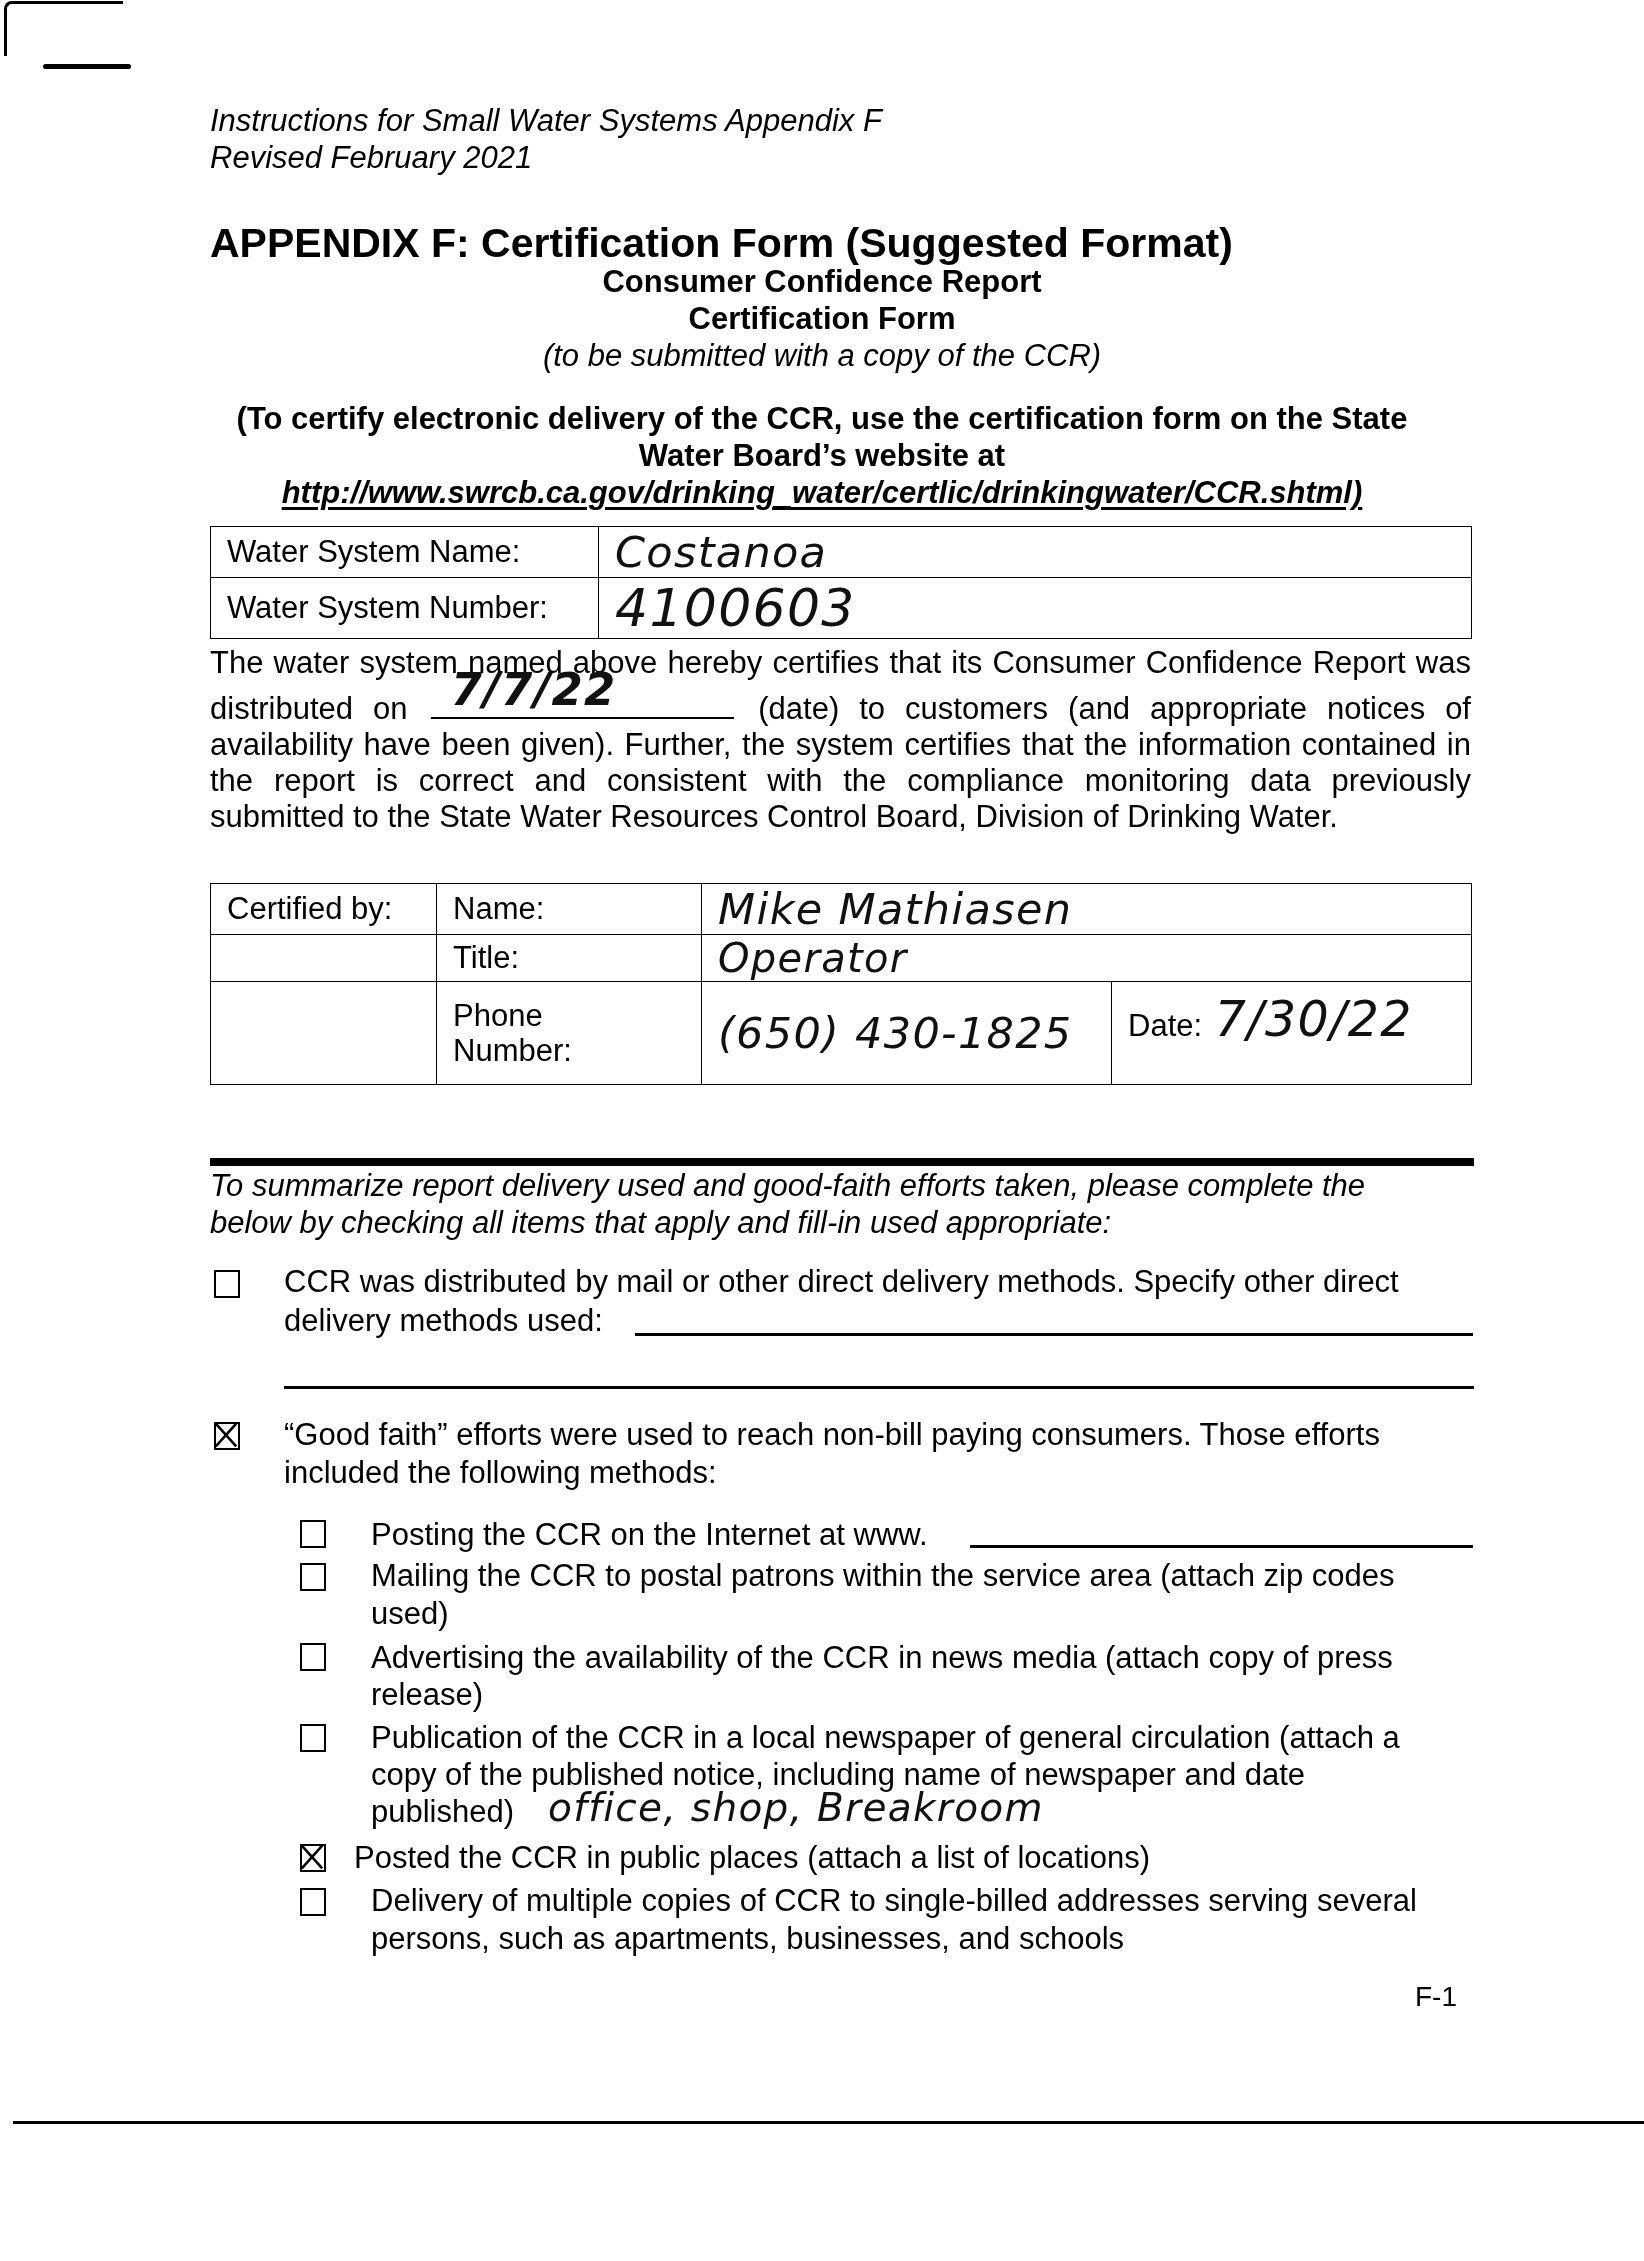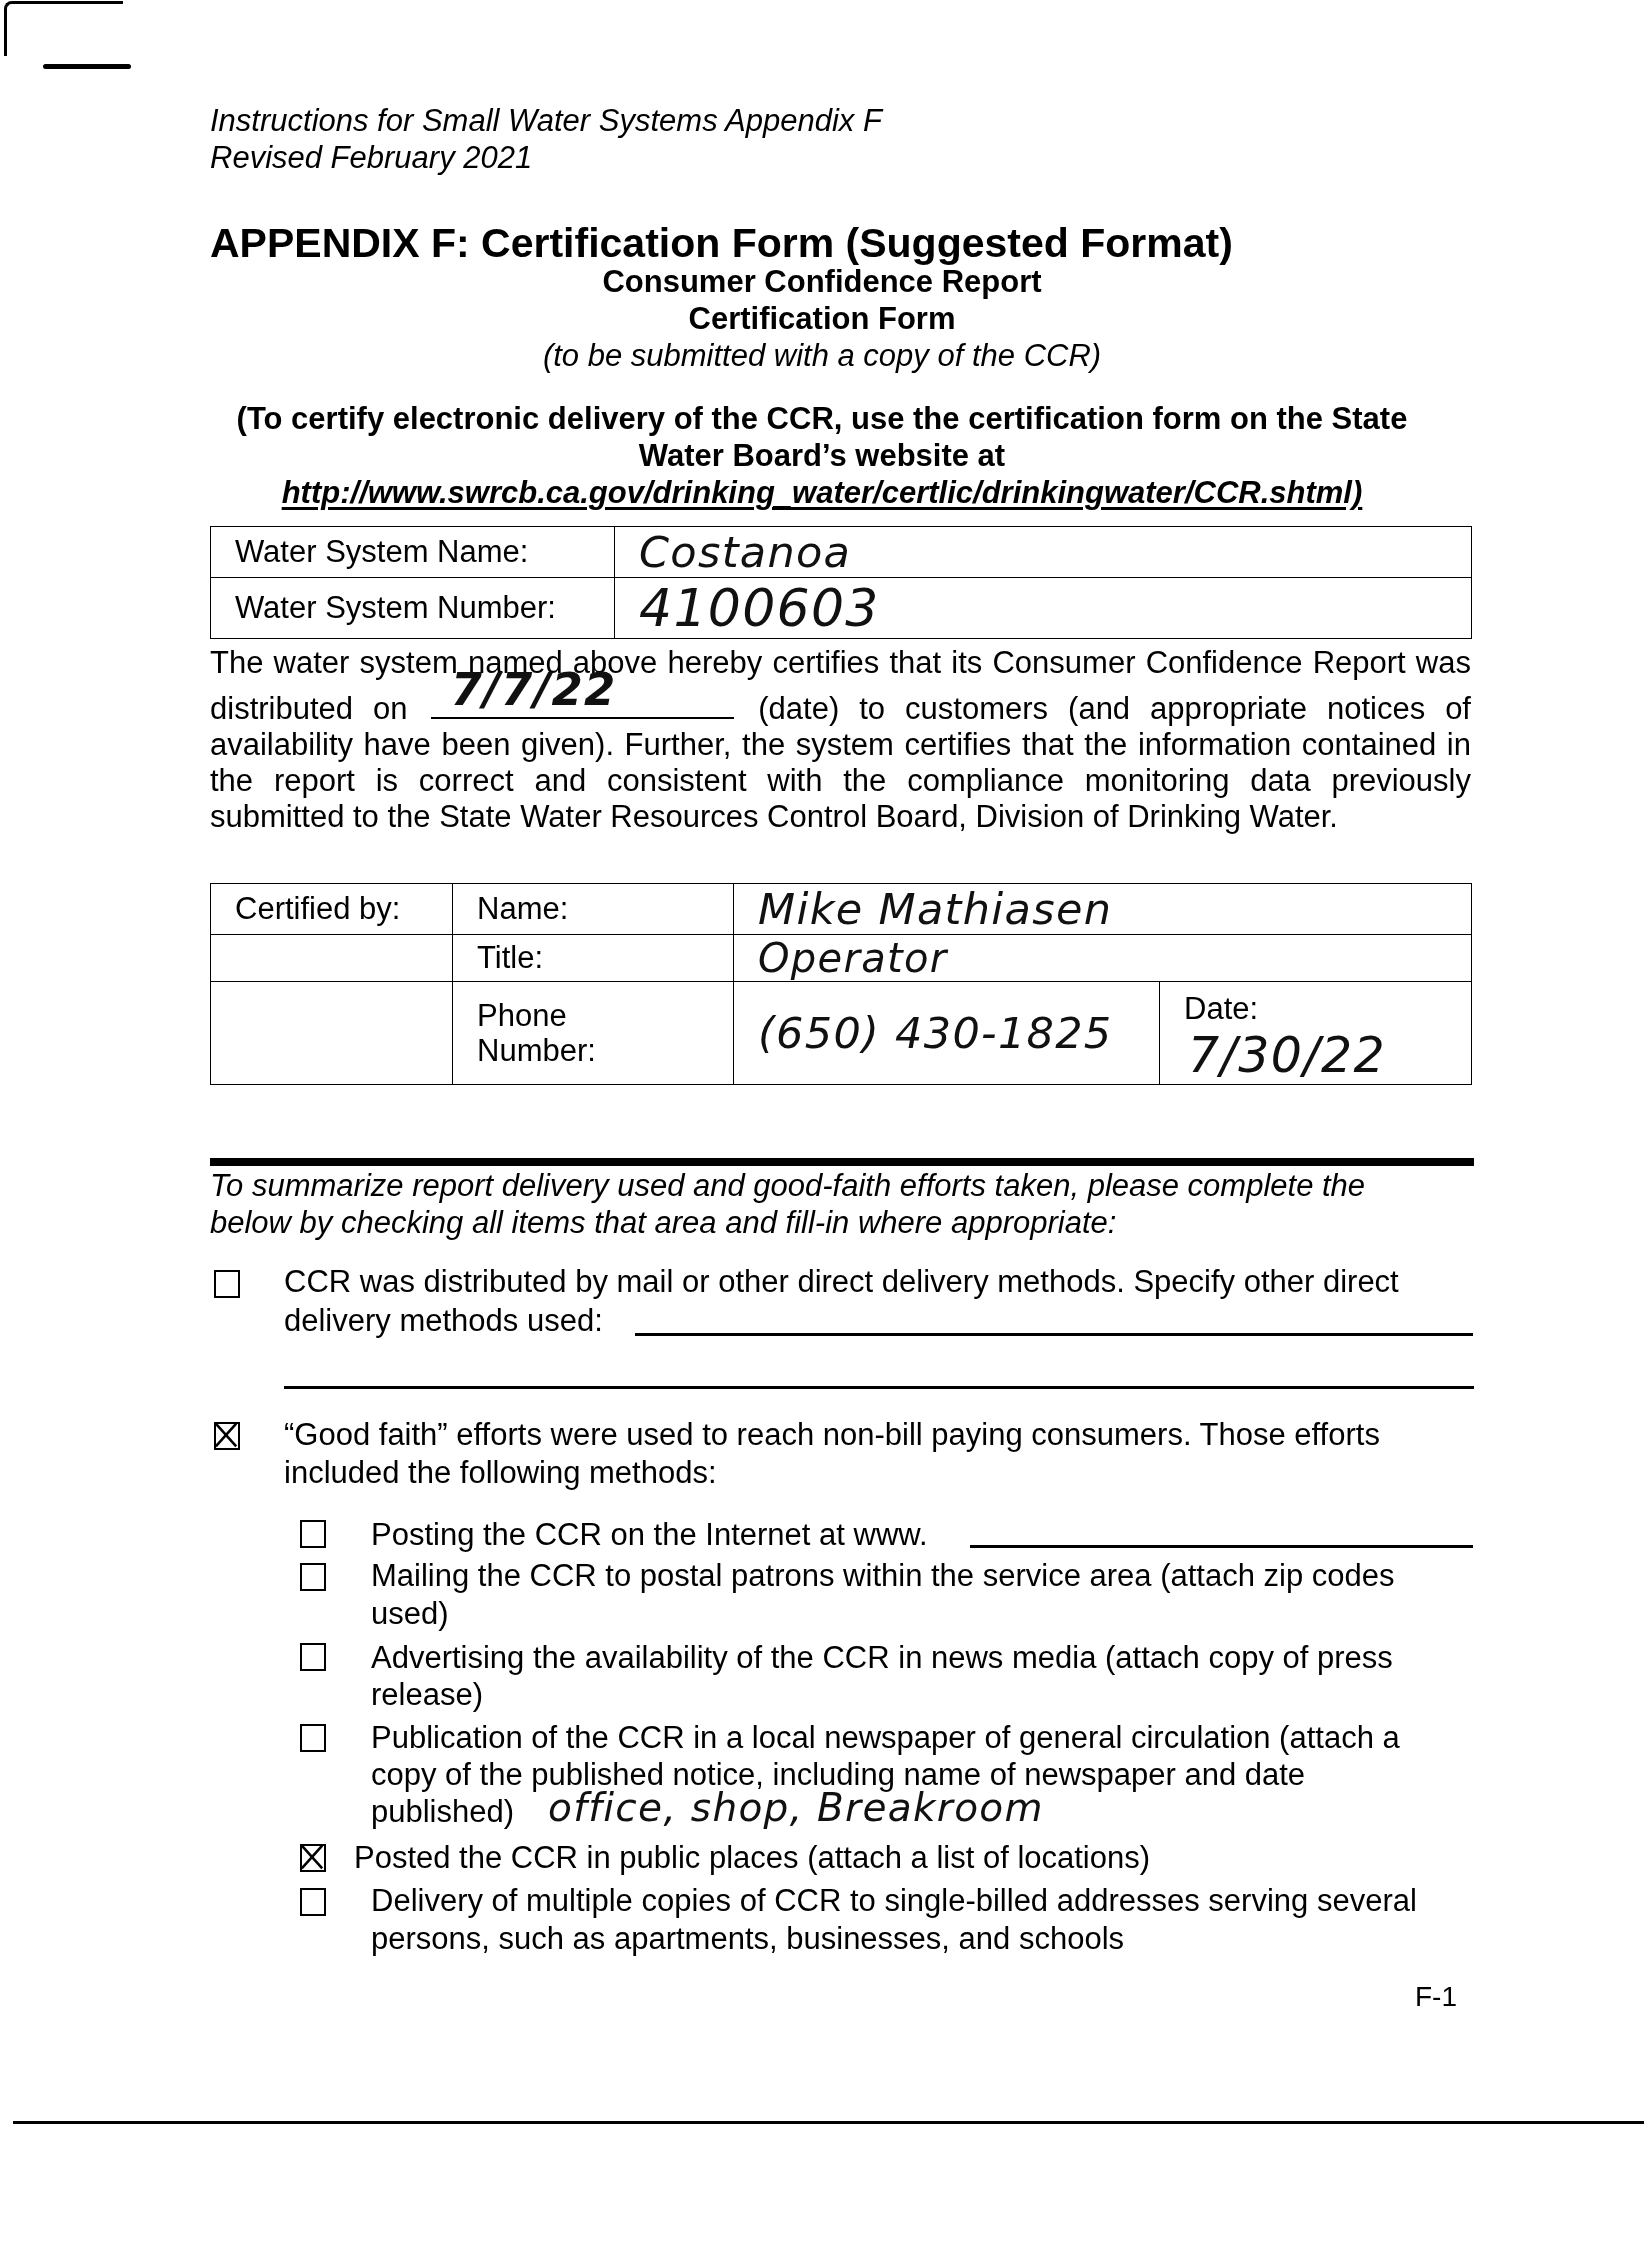--- a/index.html
+++ b/index.html
@@ -12,21 +12,21 @@
   .dash-mark { left: 43px; top: 64px; width: 88px; height: 5.2px; background: #000; border-radius: 2.6px; }
 
   .hdr-line { left: 210px; font-style: italic; font-size: 31px; line-height: 37px; }
   .title { left: 210px; top: 219px; font-weight: bold; font-size: 41px; line-height: 49px; white-space: nowrap; }
   .center { left: 0; width: 1644px; text-align: center; }
   .sub-b { font-weight: bold; font-size: 31px; line-height: 36px; }
   .sub-i { font-style: italic; font-size: 31px; line-height: 36px; }
   .url { font-weight: bold; font-size: 31px; text-decoration: underline; text-decoration-thickness: 3.2px; text-underline-offset: 3.9px; }
 
   table.form { border-collapse: collapse; position: absolute; }
-  table.form td { border: 1.9px solid #000; font-size: 31px; padding: 0 24px; vertical-align: middle; }
+  table.form td { border: 1.9px solid #000; font-size: 31px; padding: 0 16px; vertical-align: middle; }
 
   .para { left: 210px; width: 1261px; font-size: 31px; line-height: 36px; text-align: justify; }
   .blank { display: inline-block; border-bottom: 2.6px solid #000; vertical-align: baseline; position: relative; }
 
   .rule-thick { left: 210px; width: 1264px; height: 7.7px; background: #000; }
   .instr { left: 210px; width: 1264px; font-style: italic; font-size: 31px; line-height: 37px; }
 
   .cb { width: 26px; height: 28px; border: 2.6px solid #000; box-sizing: border-box; position: absolute; background: #fff; }
   .cb svg { position: absolute; left: -2.6px; top: -2.6px; width: 26px; height: 28px; }
   .item { font-size: 31px; line-height: 39px; }
@@ -95,21 +95,21 @@
       <span>Date:</span>
       <span class="hand" style="font-size:49px; margin-left:3.9px;">7/30/22</span>
     </td>
   </tr>
 </tbody>
   </table>
 
 <div class="abs rule-thick" style="top:1158px;"></div>
 
 <div class="abs instr" style="top:1167px;">To summarize report delivery used and good-faith efforts taken, please complete the</div>
-<div class="abs instr" style="top:1204px;">below by checking all items that area and fill-in where appropriate:</div>
+<div class="abs instr" style="top:1204px;">below by checking all items that apply and fill-in used appropriate:</div>
 
 <div class="cb" style="left:214px; top:1270px;"></div>
 <div class="abs item" style="left:284px; top:1262px;">CCR was distributed by mail or other direct delivery methods.  Specify other direct</div>
 <div class="abs item" style="left:284px; top:1301px;">delivery methods used:</div>
 <div class="abs line" style="left:635px; top:1333px; width:838px;"></div>
 <div class="abs line" style="left:284px; top:1386px; width:1190px;"></div>
 
 <div class="cb" style="left:214px; top:1422px;">
   <svg viewBox="0 0 40 44">
       <line x1="4" y1="4" x2="36" y2="40" stroke="#000" stroke-width="4"></line>

